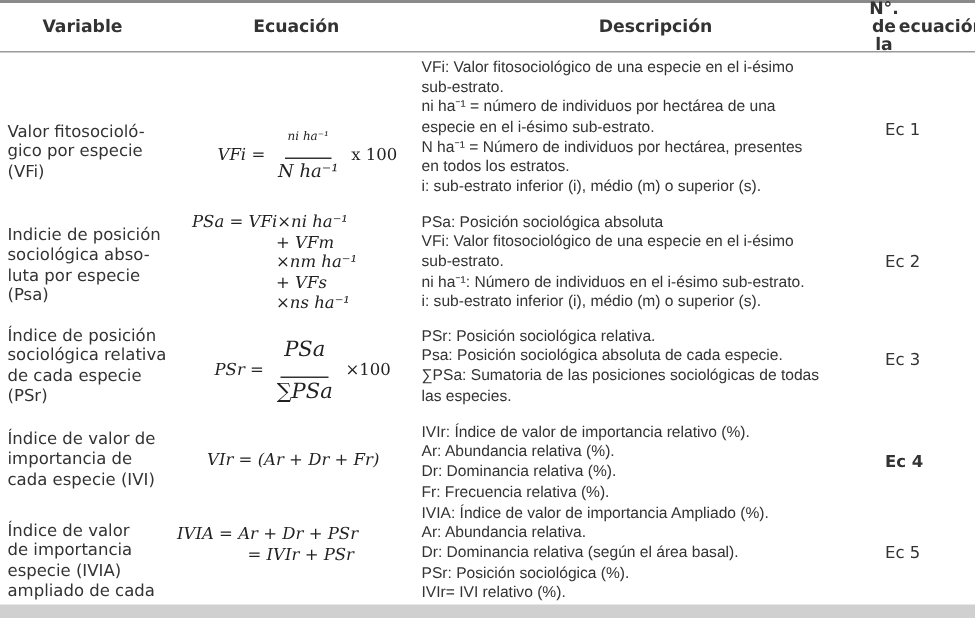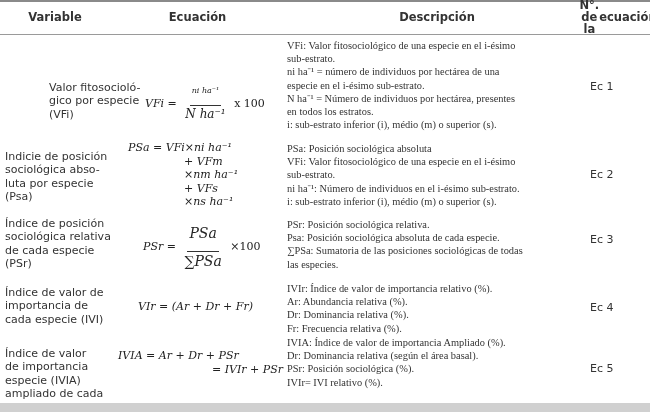--- a/index.html
+++ b/index.html
@@ -18,22 +18,22 @@
   }
   .cell-var {
     position: absolute; left: 5px; width: 108px;
     font-family: "DejaVu Sans", "Liberation Sans", sans-serif; font-size: 11px; line-height: 13.3px; color: #333;
   }
   .cell-eq {
     position: absolute; font-family: "DejaVu Serif", "Liberation Serif", serif; font-style: italic; font-size: 11px;
     color: #222;
   }
   .cell-desc {
-    position: absolute; left: 287px; width: 290px;
-    font-family: Liberation Serif, serif; font-size: 10.4px; line-height: 13.2px; color: #333;
+    position: absolute; left: 281px; width: 290px;
+    font-family: Liberation Sans, sans-serif; font-size: 10.4px; line-height: 13.2px; color: #333;
   }
   .cell-desc div { white-space: nowrap; }
   .cell-num {
     position: absolute; left: 590px; width: 50px; text-align: left;
     font-family: "DejaVu Sans", "Liberation Sans", sans-serif; font-size: 11px; color: #333;
   }
   .frac { display: inline-flex; flex-direction: column; align-items: center; vertical-align: middle; margin: 0 3px; }
   .frac .num { font-size: 8px; padding: 0 2px 10px; border-bottom: 1px solid #333; }
   .frac .den { font-size: 12px; padding: 1px 2px 0; }
   .frac2 .num, .frac2 .den { font-size: 14px; }
@@ -49,21 +49,21 @@
   <div class="hdr" style="left:0;width:110px;">Variable</div>
   <div class="hdr" style="left:110px;width:175px;">Ecuación</div>
   <div class="hdr" style="left:287px;width:300px;">Descripción</div>
   <div class="hdr" style="left:588px;width:60px;flex-direction:row;">
     <span>N°. de la</span>
     <span>ecuación</span>
   </div>
   <div class="rule-head"></div>
 
   <div>
-    <div class="cell-var" style="top:81px;margin-left:44px;">
+    <div class="cell-var" style="top:81px;">
       <div>Valor fitosocioló-</div>
       <div>gico por especie</div>
       <div>(VFi)</div>
     </div>
     <div class="cell-eq" style="left:145px;top:86px;">
       <span class="eqline">VFi =</span>
       <span class="frac">
         <span class="num">ni ha⁻¹</span>
         <span class="den">N ha⁻¹</span>
       </span>
@@ -137,36 +137,37 @@
     </div>
     <div class="cell-eq" style="left:138px;top:300px;">
       <span class="eqline">VIr = (Ar + Dr + Fr)</span>
     </div>
     <div class="cell-desc" style="top:282px;">
       <div>IVIr: Índice de valor de importancia relativo (%).</div>
       <div>Ar: Abundancia relativa (%).</div>
       <div>Dr: Dominancia relativa (%).</div>
       <div>Fr: Frecuencia relativa (%).</div>
     </div>
-    <div class="cell-num" style="top:301px;">Ec 4</div>
+    <div class="cell-num" style="top:301px;font-weight:bold;">Ec 4</div>
   </div>
 
   <div>
     <div class="cell-var" style="top:347px;">
       <div>Índice de valor</div>
       <div>de importancia</div>
       <div>especie (IVIA)</div>
       <div>ampliado de cada</div>
     </div>
     <div class="cell-eq" style="left:118px;top:349px;width:165px;">
       <div class="eqline">IVIA = Ar + Dr + PSr</div>
-      <div class="eqline" style="text-align:right;">= IVIr + PSr</div>
+      <div class="eqline" style="text-align:center;">= IVIr + PSr</div>
     </div>
     <div class="cell-desc" style="top:336px;">
       <div>IVIA: Índice de valor de importancia Ampliado (%).</div>
+      <div>Ar: Abundancia relativa.</div>
       <div>Dr: Dominancia relativa (según el área basal).</div>
       <div>PSr: Posición sociológica (%).</div>
       <div>IVIr= IVI relativo (%).</div>
     </div>
     <div class="cell-num" style="top:362px;">Ec 5</div>
   </div>
 
   <div class="rule-bottom"></div>
 </div>
 

